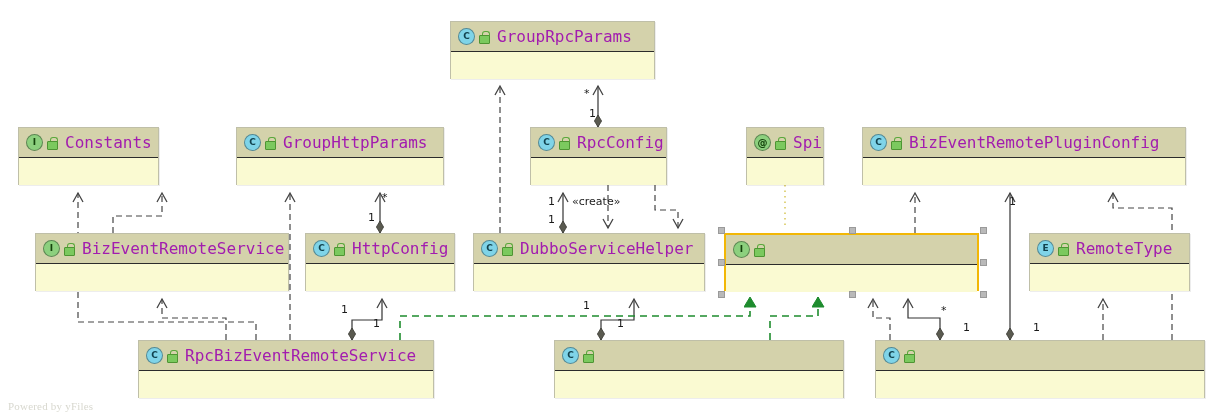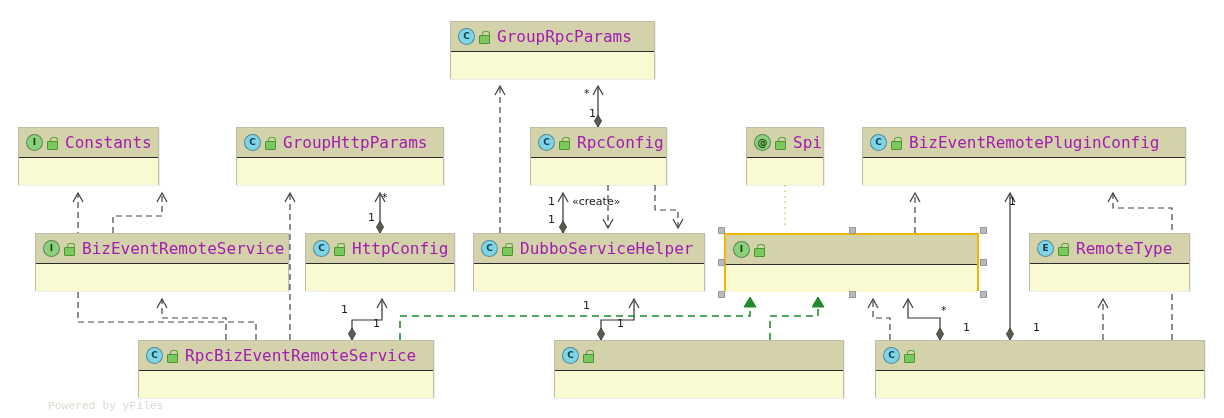--- a/index.html
+++ b/index.html
@@ -114,26 +114,25 @@
     white-space: nowrap;
     line-height: 1;
   }
   .edge-label.stereotype {
     font-size: 11px;
   }
   #watermark {
     position: absolute;
     left: 8px;
     bottom: 6px;
-    font-family: Liberation Mono, monospace;
+    font-family: Liberation Serif, serif;
     font-size: 11px;
     color: #d8d8cf;
     letter-spacing: 0.2px;
     user-select: none;
-    margin-left: 40px;
   }
 </style>
 </head>
 <body>
 
 <div id="canvas">
 
   <svg id="edge-layer" viewBox="0 0 1224 418" width="1224" height="418" xmlns="http://www.w3.org/2000/svg">
     <defs>
       <marker id="genArrow" markerWidth="12" markerHeight="12" refX="10" refY="6" orient="auto" markerUnits="userSpaceOnUse">

